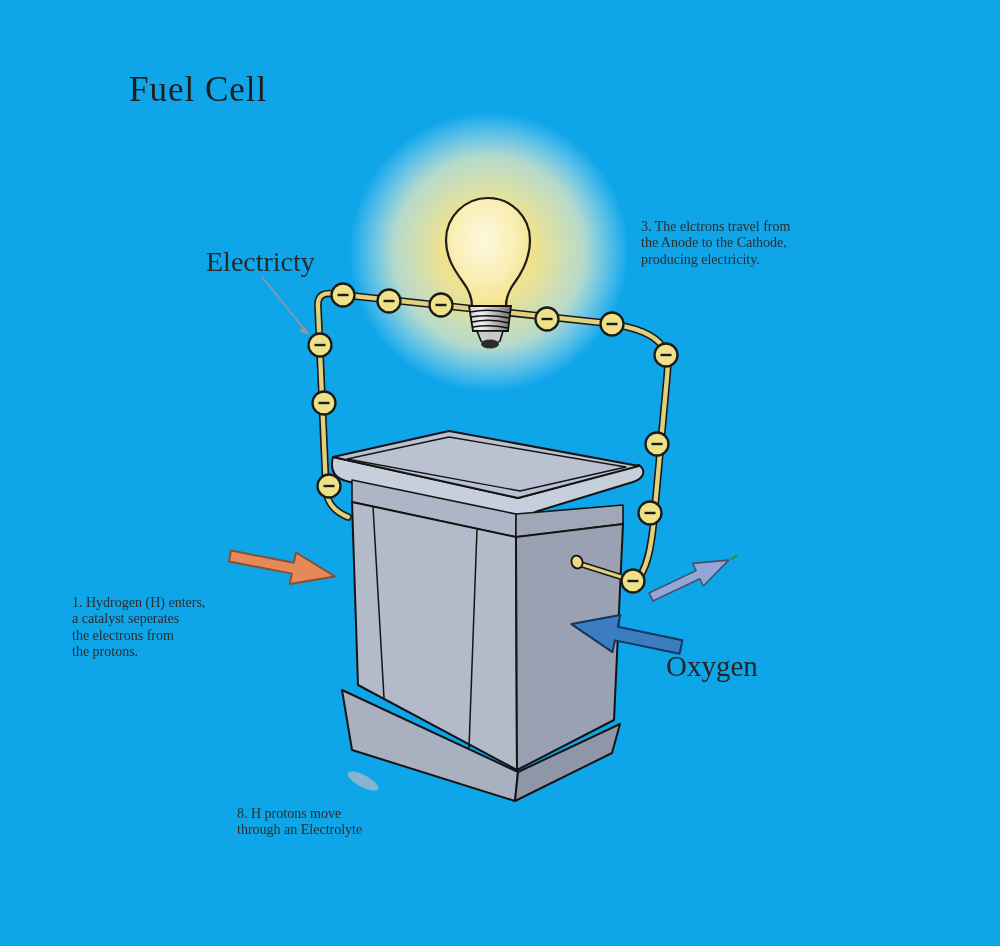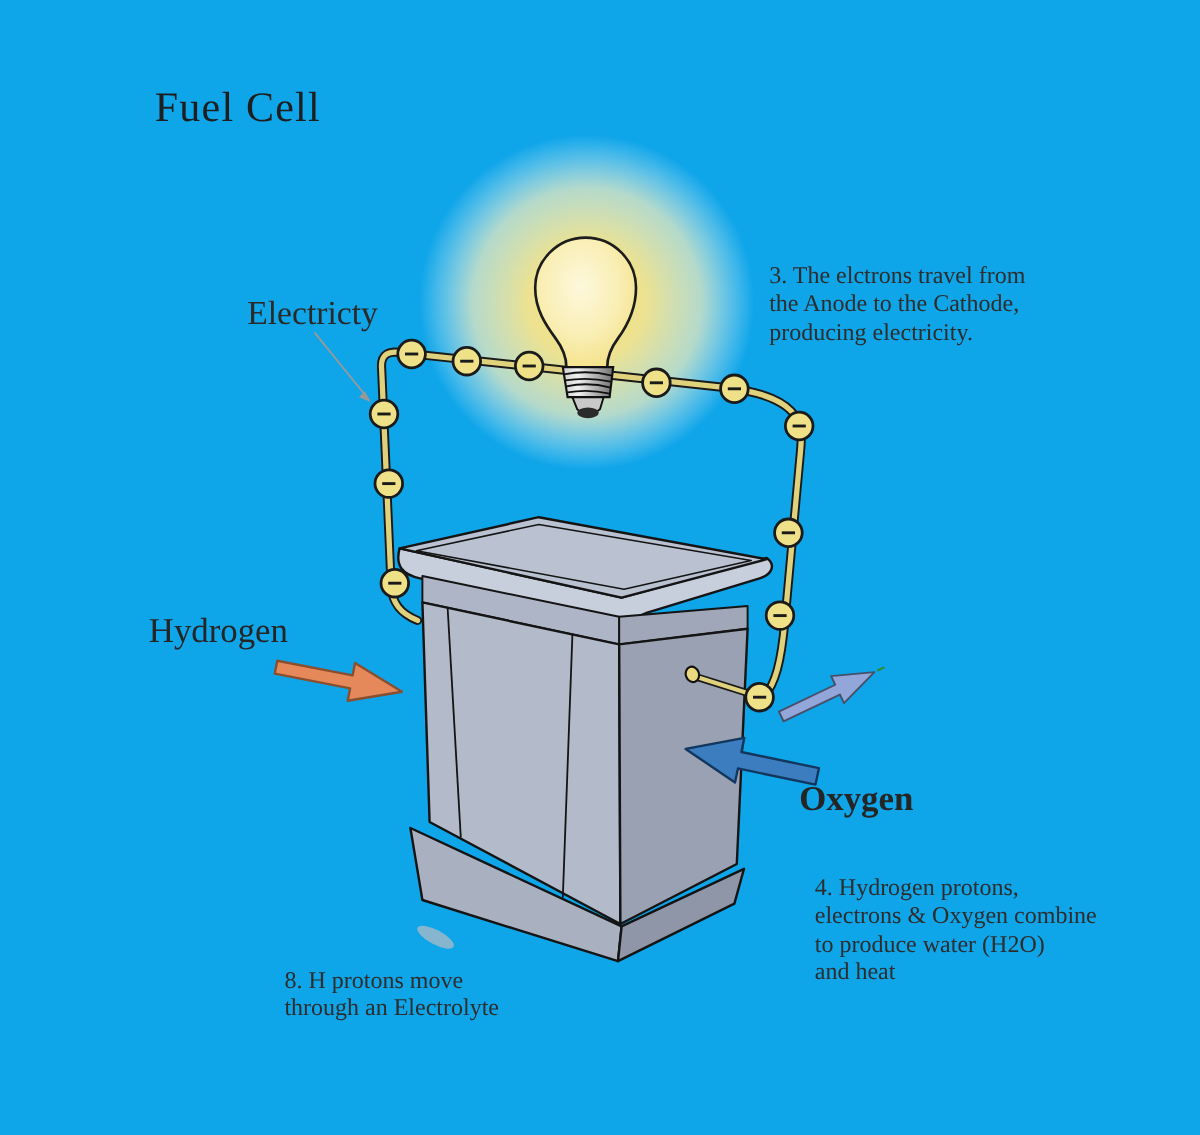--- a/index.html
+++ b/index.html
@@ -5,24 +5,24 @@
   html,body{margin:0;padding:0;background:#ffffff;}
   .stage{
     position:relative;width:1000px;height:946px;background:#0ea5e9;overflow:hidden;
     font-family:"Liberation Serif","DejaVu Serif",serif;color:#242424;padding-left:40px;
   }
   .stage svg{position:absolute;left:0;top:0;}
   .txt{position:absolute;white-space:pre-line;}
   .title{left:129px;top:70px;font-size:35px;letter-spacing:1px;color:#1e1e1e;}
   .lab-electricity{left:206px;top:246px;font-size:28px;color:#2a2a2a;}
   .lab-hydrogen{left:124px;top:510px;font-size:29px;color:#252525;}
-  .lab-oxygen{left:666px;top:650px;font-size:29px;color:#252525;font-weight:bold;}
+  .lab-oxygen{left:666px;top:650px;font-size:29px;color:#252525;}
   .lab-water{left:714px;top:499px;font-size:28px;line-height:1.06;color:#252525;}
   .lab-water sub{font-size:0.7em;vertical-align:-0.28em;}
-  .note{font-size:20px;line-height:1.17;color:#2d2d2d;}
+  .note{font-size:14px;line-height:1.17;color:#2d2d2d;}
   .note1{left:72px;top:595px;}
   .note2{left:237px;top:806px;}
   .note3{left:641px;top:219px;}
   .note4{left:679px;top:729px;}
 </style>
 </head>
 <body>
 
 <div class="stage">
 
@@ -125,27 +125,26 @@
   </svg>
 
   <div class="txt title">Fuel Cell</div>
 
   <div class="txt lab-electricity">Electricty</div>
 
   <div class="txt note note3">3. The elctrons travel from
 the Anode to the Cathode,
 producing electricity.</div>
 
-  <div class="txt lab-hydrogen">Hydrogen</div>
 
 
+  <div class="txt note note1">1. Hydrogen (H) enters,
+a catalyst seperates
+the electrons from
+the protons.</div>
 
   <div class="txt lab-oxygen">Oxygen</div>
 
-  <div class="txt note note4">4. Hydrogen protons,
-electrons &amp; Oxygen combine
-to produce water (H2O)
-and heat</div>
 
   <div class="txt note note2">8. H protons move
 through an Electrolyte</div>
 
 </div>
 
 </body></html>

